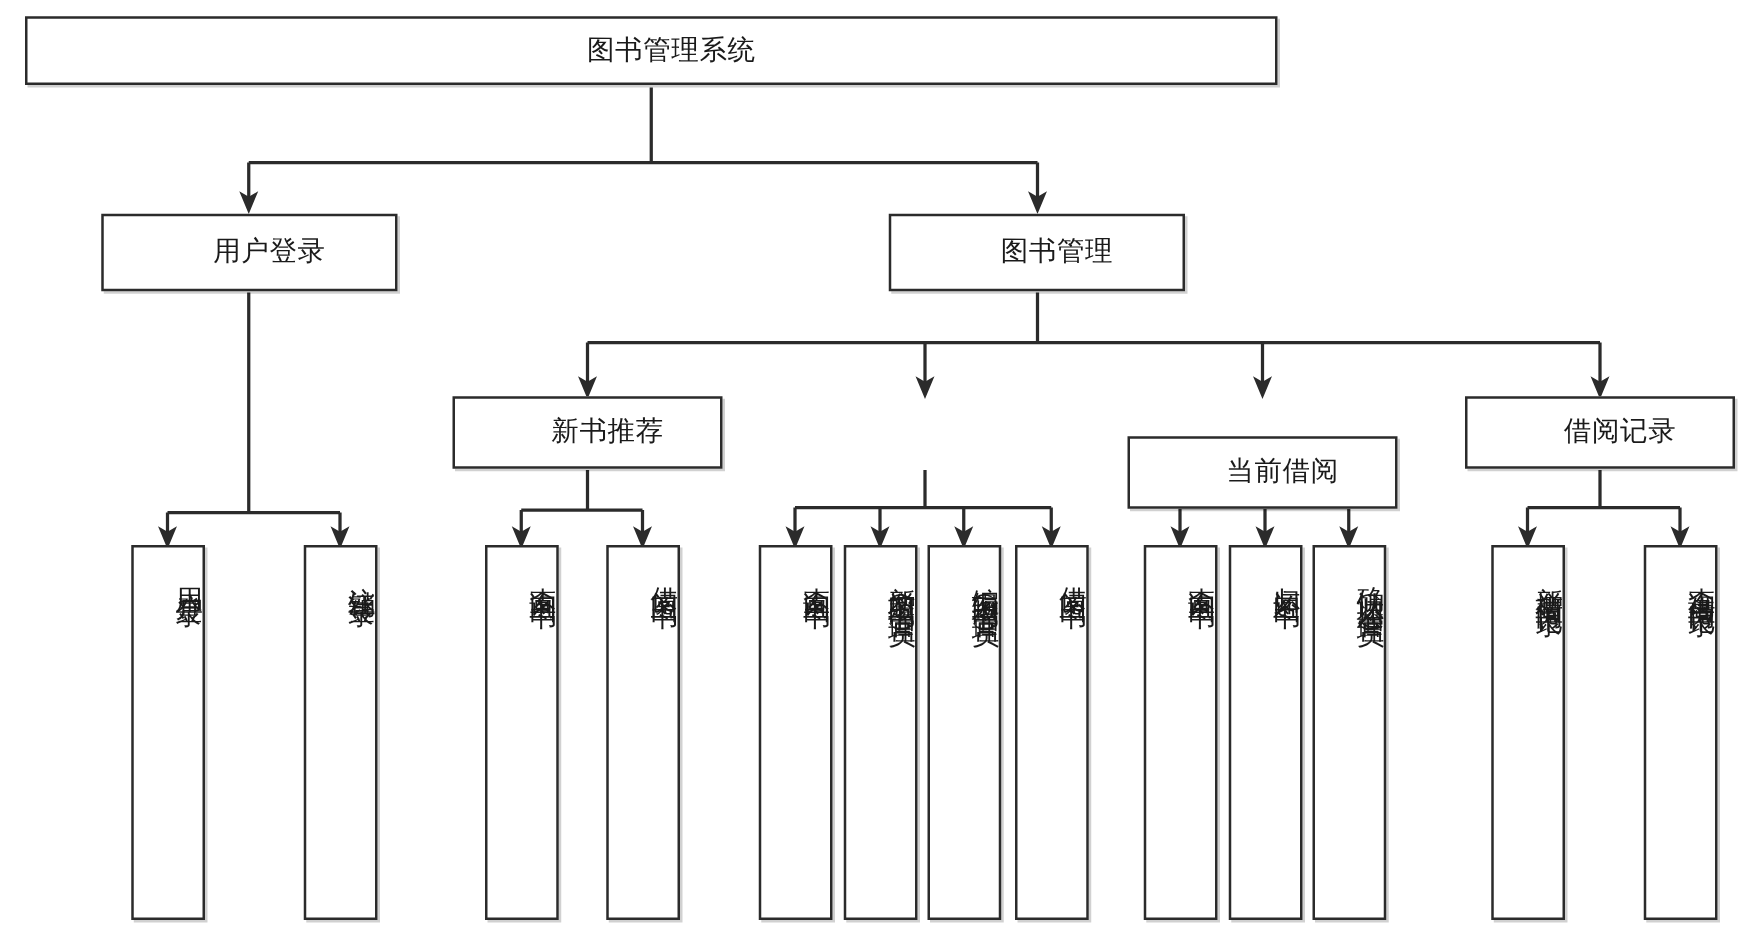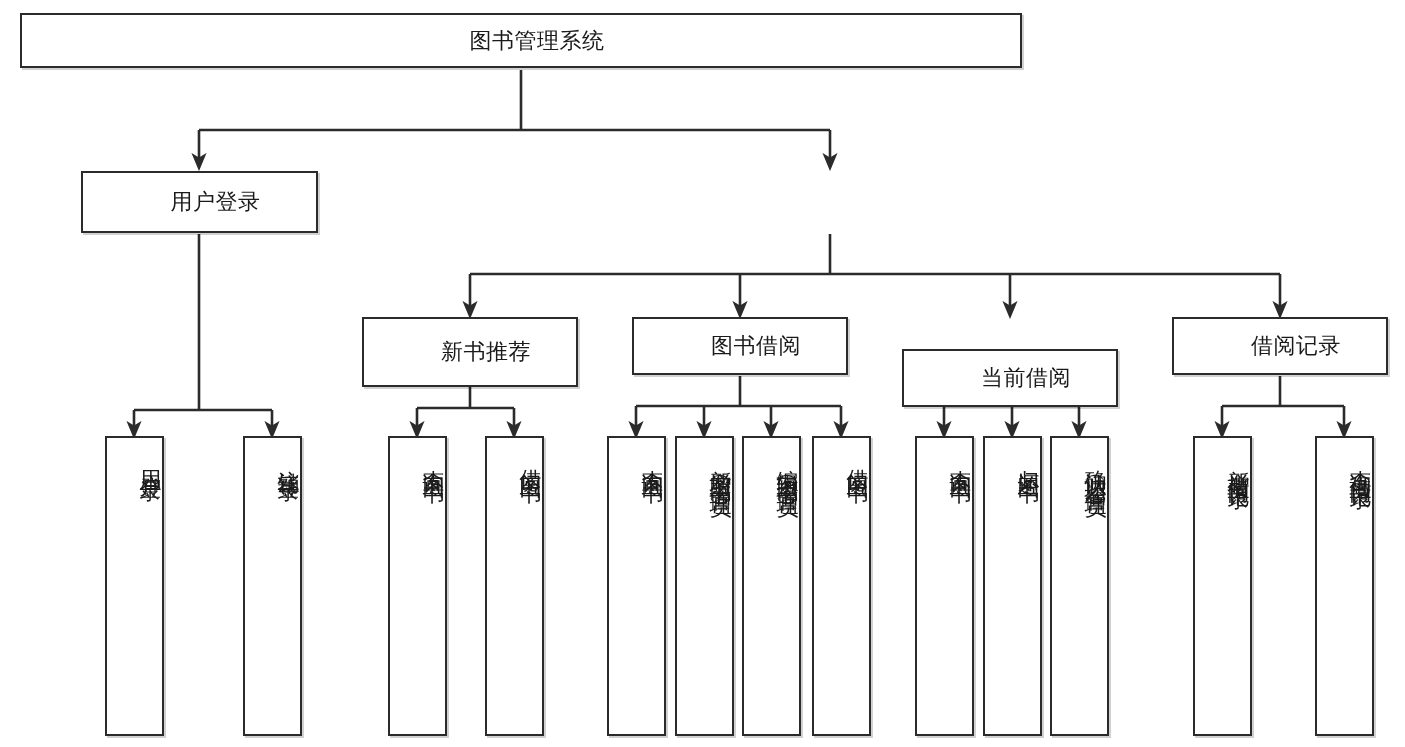--- a/index.html
+++ b/index.html
@@ -121,26 +121,26 @@
     </g>
   </svg>
 
   <div class="node" style="left:20px; top:13px; width:1002px; height:55px;">
     <span class="label">图书管理系统</span>
   </div>
 
   <div class="node" style="left:81px; top:171px; width:237px; height:62px;">
     <span class="label">用户登录</span>
   </div>
+  <div class="node" style="left:711px; top:171px; width:237px; height:62px;">
+    <span class="label">图书管理</span>
+  </div>
 
-  <div class="node" style="left:362px; top:317px; width:216px; height:70px;">
+  <div class="node" style="left:362px; top:317px; width:216px; height:58px;">
     <span class="label">新书推荐</span>
-  </div>
-  <div class="node" style="left:632px; top:317px; width:216px; height:58px;">
-    <span class="label">图书借阅</span>
   </div>
   <div class="node" style="left:902px; top:317px; width:216px; height:58px;margin-top:32px;">
     <span class="label">当前借阅</span>
   </div>
   <div class="node" style="left:1172px; top:317px; width:216px; height:58px;align-items:center;">
     <span class="label">借阅记录</span>
   </div>
 
   <div class="node vertical" style="left:105px; top:436px; width:59px; height:300px;">
     <span class="label">用户登录</span>

